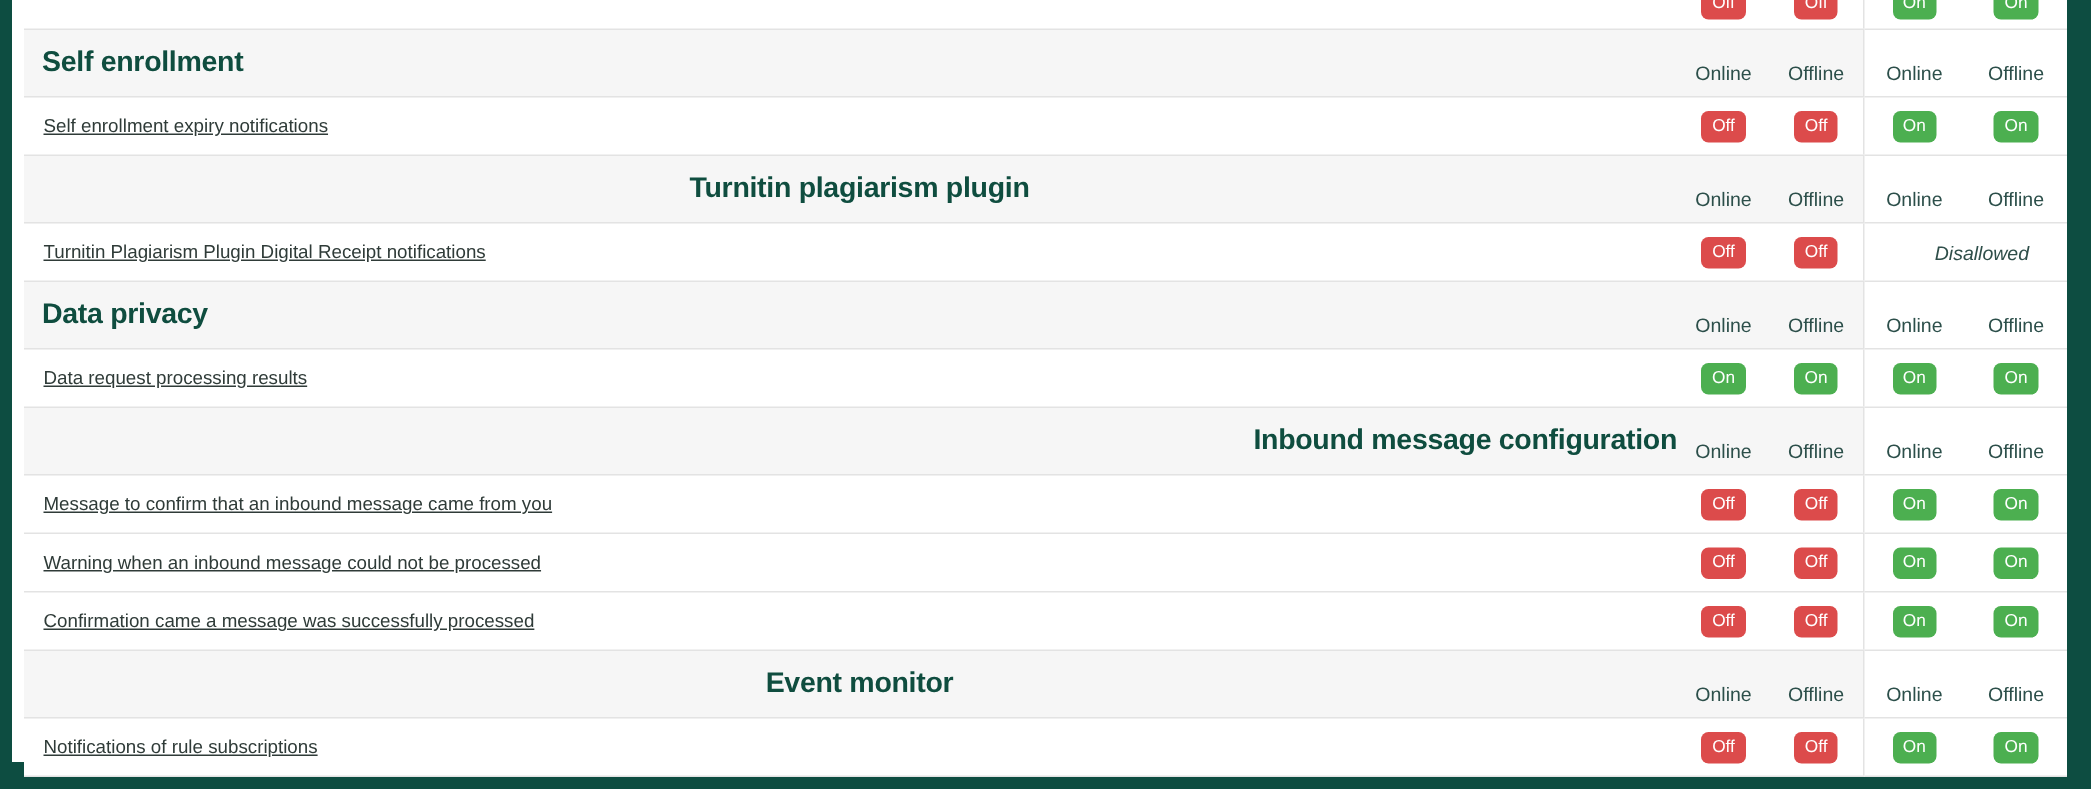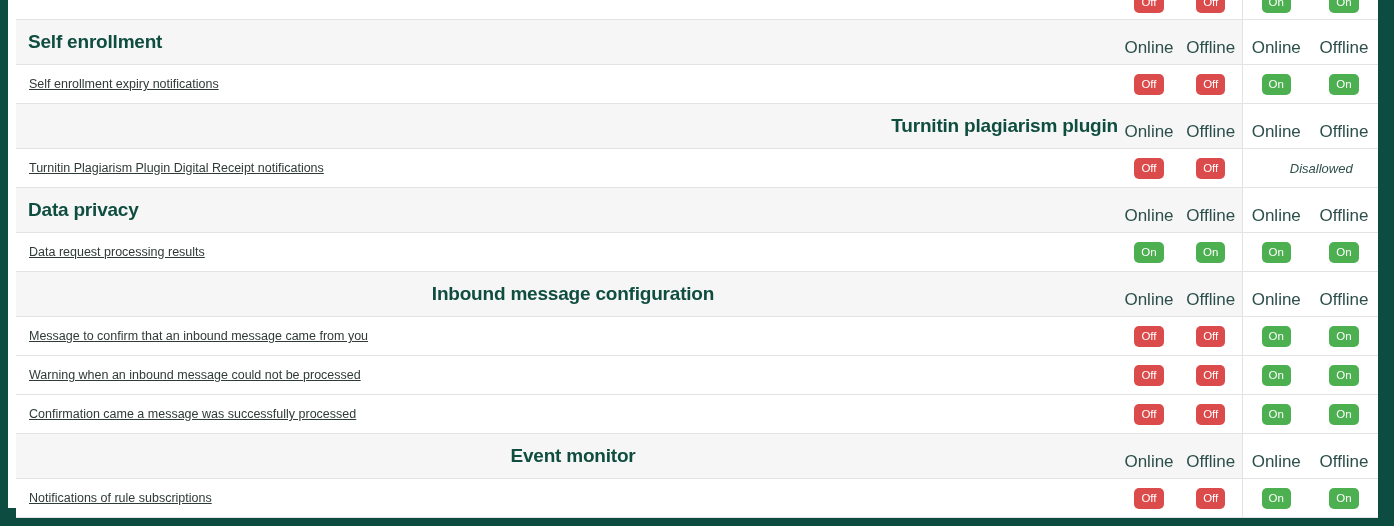--- a/index.html
+++ b/index.html
@@ -86,21 +86,21 @@
     padding: 10px 0 10px 12px;
     font-size: 19px;
     font-weight: bold;
     color: #0f4d3f;
     letter-spacing: -0.2px;
     line-height: 24px;
   }
   tr.head-row .grp2 { background: #ffffff; }
   tr.head-row .colhead {
     text-align: center;
-    font-size: 17px;
+    font-size: 13px;
     color: #2c4f4a;
     padding-top: 18px;
     padding-bottom: 6px;
     font-weight: normal;
   }
 
   
   tr.pref-row > * { background: #ffffff; }
   tr.pref-row .cell-label {
     padding: 11px 0 11px 13px;
@@ -182,21 +182,21 @@
               <th class="colhead grp2">Offline</th>
             </tr>
             <tr class="pref-row">
               <td class="cell-label">Self enrollment expiry notifications</td>
               <td class="cell-toggle"><span class="badge off">Off</span></td>
               <td class="cell-toggle"><span class="badge off">Off</span></td>
               <td class="cell-toggle grp-start"><span class="badge on">On</span></td>
               <td class="cell-toggle"><span class="badge on">On</span></td>
             </tr>
             <tr class="head-row">
-              <th class="cell-label" style="text-align: right;">Turnitin plagiarism plugin</th>
+              <th class="cell-label" style="text-align: center;">Turnitin plagiarism plugin</th>
               <th class="colhead ">Online</th>
               <th class="colhead ">Offline</th>
               <th class="colhead grp2 grp-start">Online</th>
               <th class="colhead grp2">Offline</th>
             </tr>
             <tr class="pref-row">
               <td class="cell-label">Turnitin Plagiarism Plugin Digital Receipt notifications</td>
               <td class="cell-toggle"><span class="badge off">Off</span></td>
               <td class="cell-toggle"><span class="badge off">Off</span></td>
               <td class="cell-toggle grp-start" colspan="2">
@@ -211,21 +211,21 @@
               <th class="colhead grp2">Offline</th>
             </tr>
             <tr class="pref-row">
               <td class="cell-label">Data request processing results</td>
               <td class="cell-toggle"><span class="badge on">On</span></td>
               <td class="cell-toggle"><span class="badge on">On</span></td>
               <td class="cell-toggle grp-start"><span class="badge on">On</span></td>
               <td class="cell-toggle"><span class="badge on">On</span></td>
             </tr>
             <tr class="head-row">
-              <th class="cell-label" style="text-align: center;">Inbound message configuration</th>
+              <th class="cell-label" style="text-align: right;">Inbound message configuration</th>
               <th class="colhead ">Online</th>
               <th class="colhead ">Offline</th>
               <th class="colhead grp2 grp-start">Online</th>
               <th class="colhead grp2">Offline</th>
             </tr>
             <tr class="pref-row">
               <td class="cell-label">Message to confirm that an inbound message came from you</td>
               <td class="cell-toggle"><span class="badge off">Off</span></td>
               <td class="cell-toggle"><span class="badge off">Off</span></td>
               <td class="cell-toggle grp-start"><span class="badge on">On</span></td>

